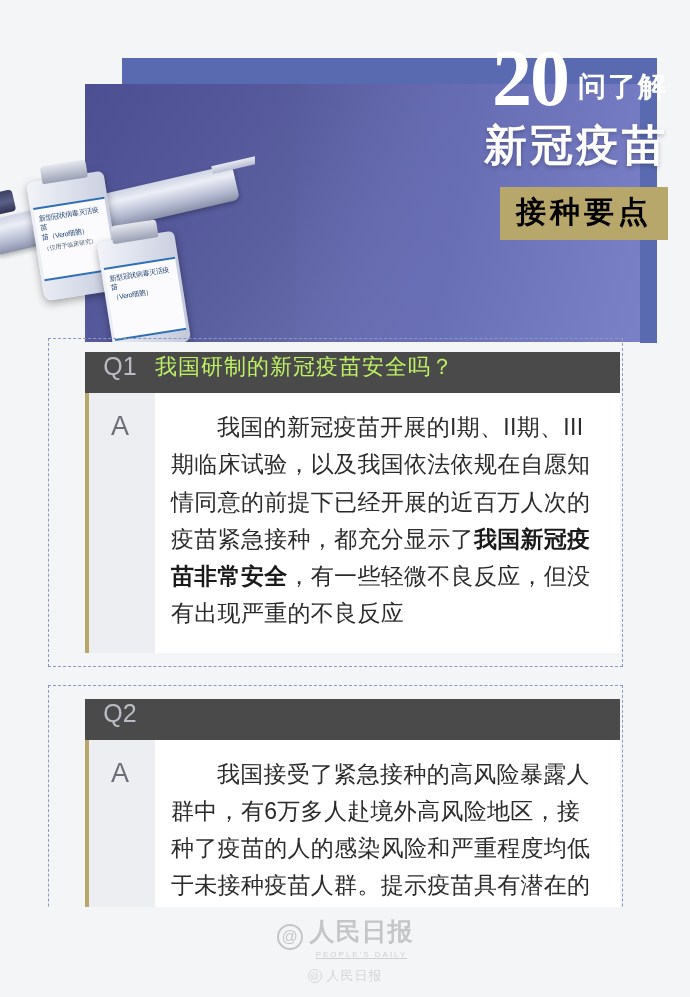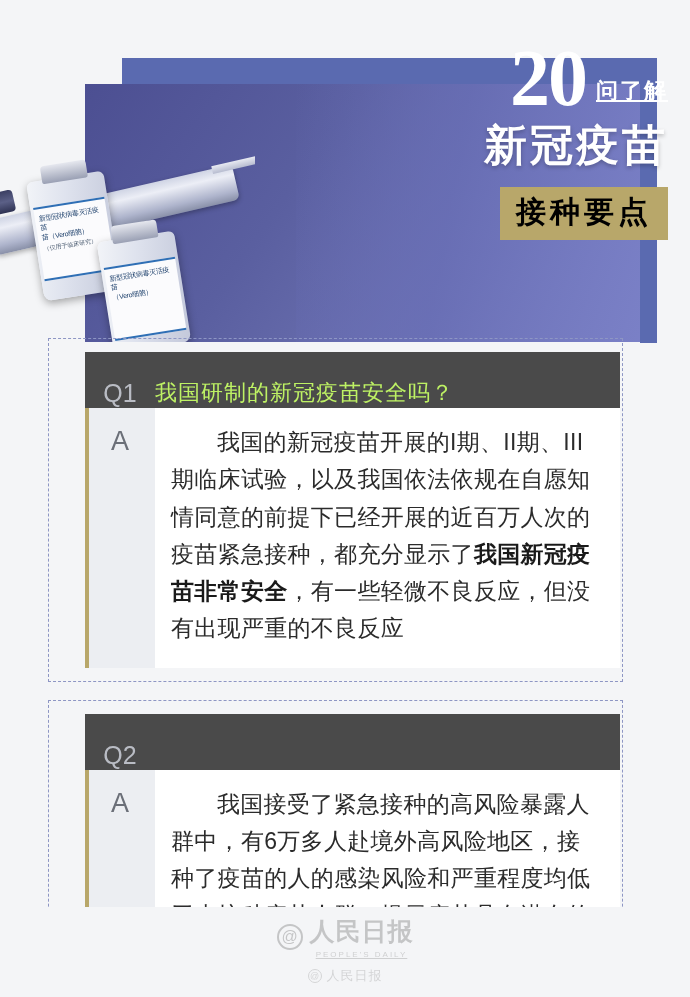--- a/index.html
+++ b/index.html
@@ -115,27 +115,26 @@
   .t-20 {
     font-family: "Liberation Serif", serif;
     font-weight: bold;
     font-size: 80px;
     line-height: .85;
     color: #ffffff;
     letter-spacing: -2px;
     text-align: center;
   }
   .t-wenle {
-    font-size: 22px;
+    font-size: 28px;
     color: #ffffff;
     font-weight: bold;
     letter-spacing: 2px;
     margin-left: 10px;
     margin-bottom: 6px;
-    text-decoration: underline;
   }
   .t-main {
     margin-top: 5px;
     font-size: 43px;
     font-weight: bold;
     color: #ffffff;
     letter-spacing: 3px;
     text-shadow: 0 2px 4px rgba(0,0,0,.25);
   }
   .t-sub-band {
@@ -156,22 +155,22 @@
   .qa-card { position: relative; margin: 0 0 46px 0; }
   .dash-frame {
     position: absolute;
     left: 48px; top: -14px;
     width: 575px; height: calc(100% + 28px);
     border: 1px dashed #8e96c4;
   }
   .qa-inner { position: relative; margin-left: 85px; width: 535px; }
   .q-bar {
     display: flex;
-    align-items: flex-end;
-    height: 56px;
+    align-items: flex-start;
+    height: 41px;
     background: #4a4a4a;
   }
   .q-tag {
     width: 70px;
     text-align: center;
     font-size: 25px;
     color: #b9bcc4;
     font-family: "Liberation Sans", sans-serif;
     letter-spacing: 0;
   }

